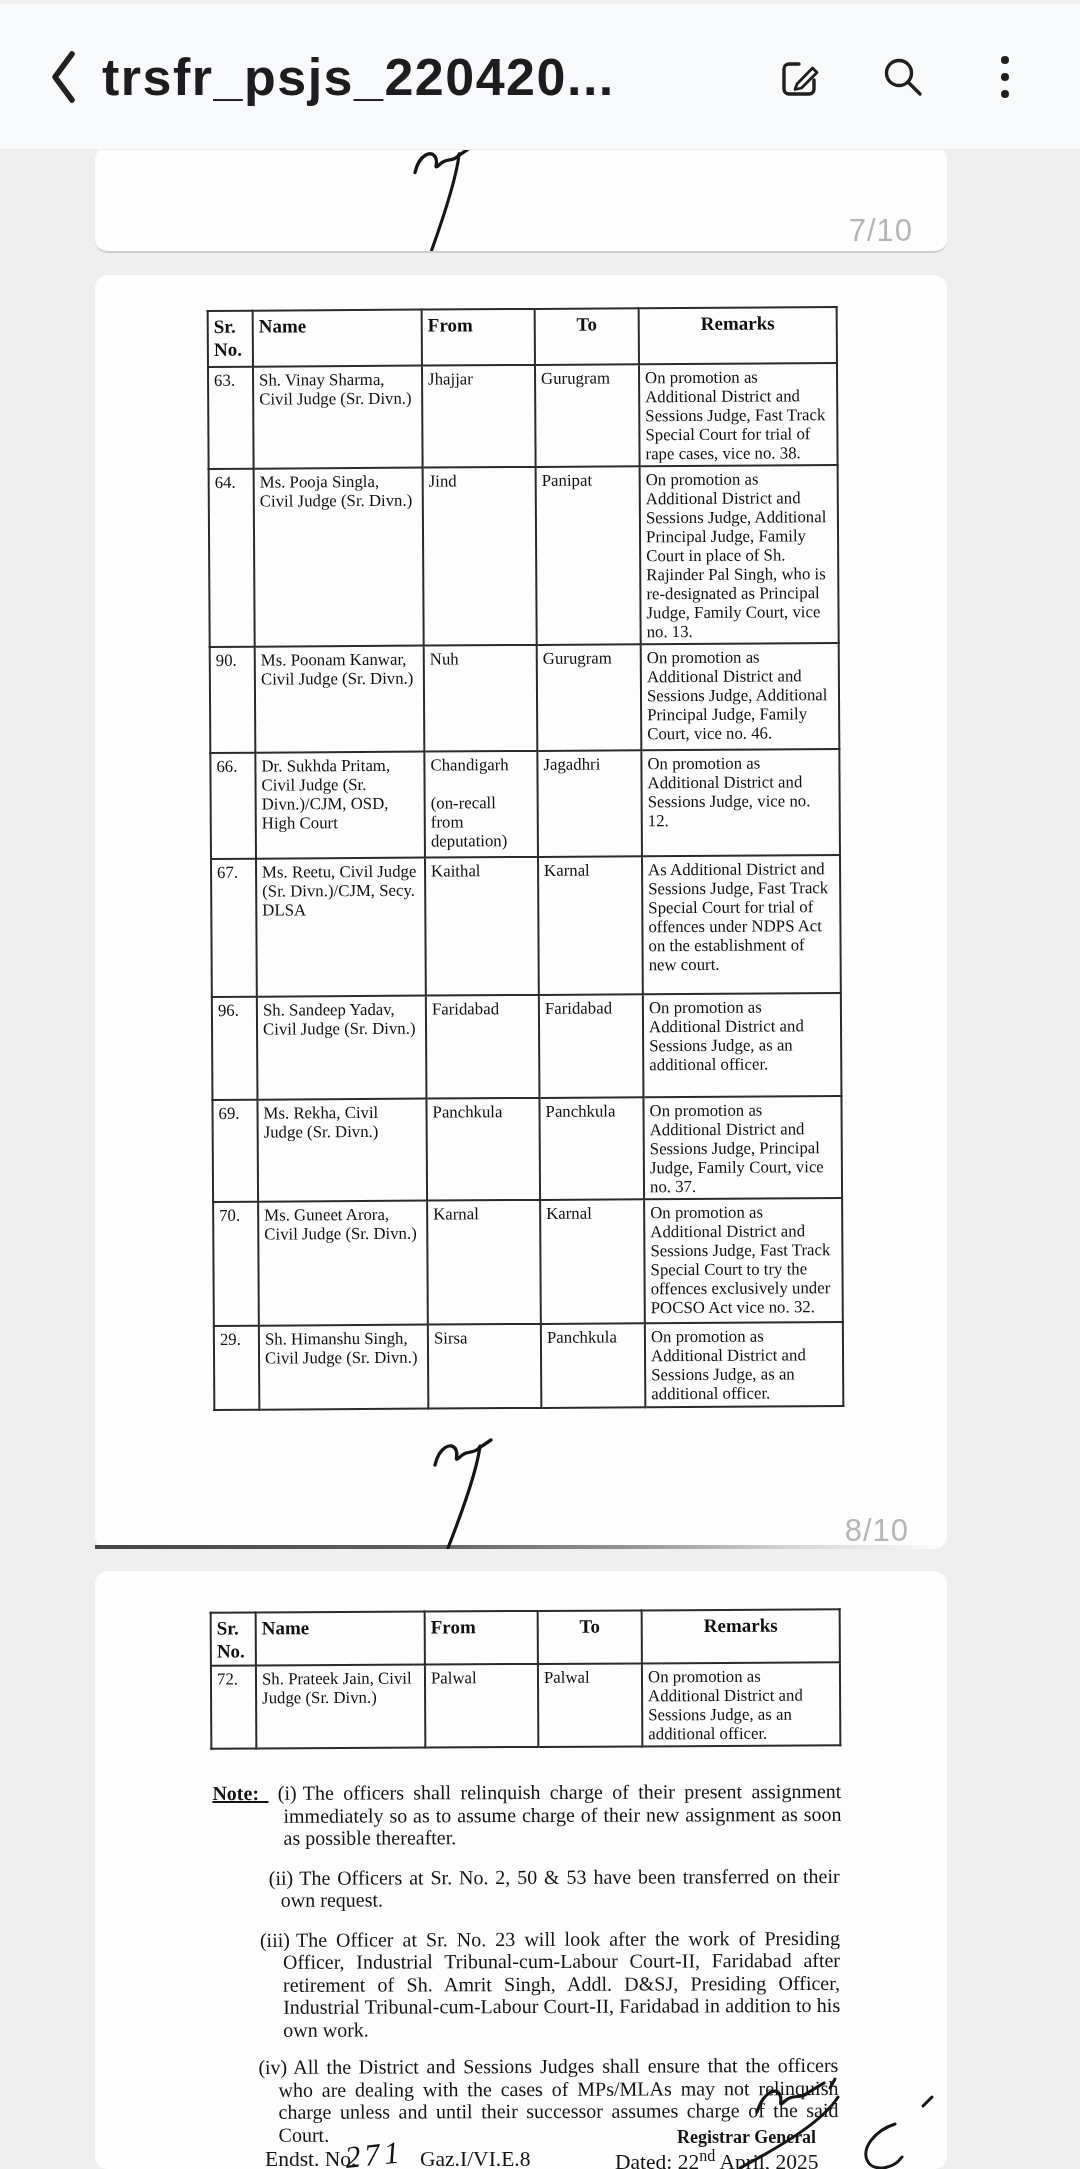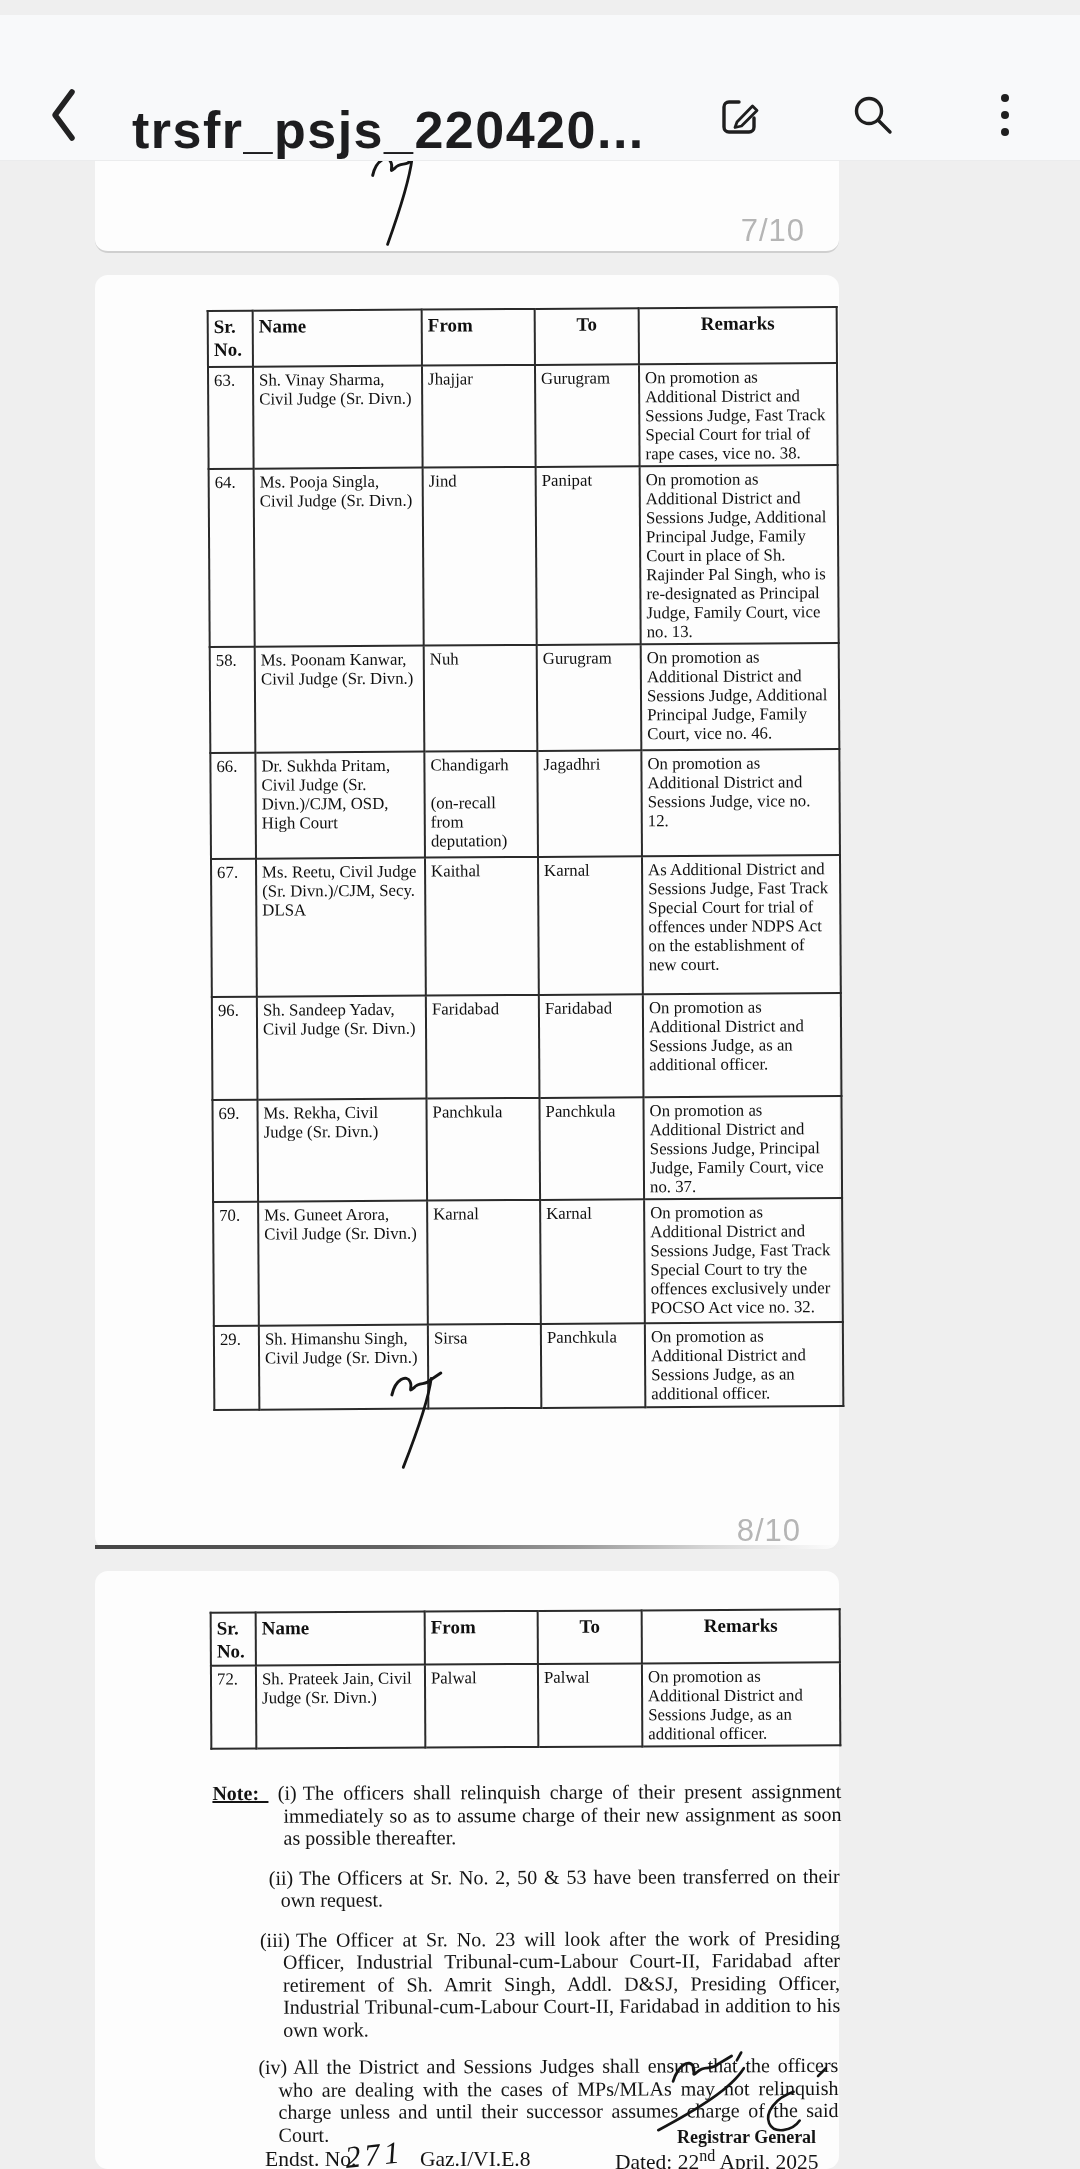--- a/index.html
+++ b/index.html
@@ -1,39 +1,39 @@
 <!DOCTYPE html>
 <html><head>
 <meta charset="utf-8">
 <style>
   * { margin:0; padding:0; box-sizing:border-box; }
   html,body { width:1080px; height:2169px; overflow:hidden; }
   body { background:#efefef; font-family:"Liberation Serif", serif; color:#141414; position:relative; }
 
   
   .appbar {
-    position:absolute; top:15px; left:0; width:1080px; height:146px;
-    background:#f8f9fa; display:flex; align-items:flex-end;
+    position:absolute; top:4px; left:0; width:1080px; height:146px;
+    background:#f8f9fa; display:flex; align-items:center;
     font-family:"Liberation Sans", sans-serif;
-    border-bottom:1px solid rgba(0,0,0,0.05); z-index:50;gap:30px;
+    border-bottom:1px solid rgba(0,0,0,0.05); z-index:50;
   }
   .back-btn { width:70px; height:90px; margin-left:28px; display:flex; align-items:center; justify-content:center; }
   .doc-title {
     font-size:52px; font-weight:700; color:#1d1d1f; letter-spacing:1.5px;
     white-space:nowrap; overflow:hidden; max-width:620px; margin-left:4px;
   }
   .appbar-spacer { flex:1; }
   .icon-btn { width:66px; height:90px; display:flex; align-items:center; justify-content:center; }
   .icon-btn.edit { margin-right:38px; }
   .icon-btn.search { margin-right:36px; }
   .icon-btn.more { margin-right:42px; }
 
   
   .canvas { position:absolute; top:146px; left:0; width:1080px; height:2023px; }
-  .page { position:absolute; left:95px; width:744px; background:#fdfdfd;border-radius:13px; }
+  .page { position:absolute; left:95px; width:852px; background:#fdfdfd;border-radius:13px; }
   .page7 { top:1px; height:106px; border-bottom:2px solid #cfcfcf; }
   .page8 { top:129px; height:1274px; }
   .page8::after {
     content:""; position:absolute; left:0; right:0; bottom:0; height:4px;
     background:linear-gradient(90deg,#454545,#636363 40%,#9a9a9a 65%,#d5d5d5 82%,rgba(0,0,0,0));
   }
   .page9 { top:1425px; height:598px; }
 
   .page-indicator {
     position:absolute; font-family:"Liberation Sans", sans-serif;
@@ -188,21 +188,21 @@
           <tr class="r1">
     <td>64.</td>
     <td>Ms. Pooja Singla, Civil Judge (Sr. Divn.)</td>
     <td>
               <div>Jind</div>
             </td>
     <td>Panipat</td>
     <td>On promotion as Additional District and Sessions Judge, Additional Principal Judge, Family Court in place of Sh. Rajinder Pal Singh, who is re-designated as Principal Judge, Family Court, vice no. 13.</td>
   </tr>
           <tr class="r2">
-    <td>58.</td>
+    <td>90.</td>
     <td>Ms. Poonam Kanwar, Civil Judge (Sr. Divn.)</td>
     <td>
               <div>Nuh</div>
             </td>
     <td>Gurugram</td>
     <td>On promotion as Additional District and Sessions Judge, Additional Principal Judge, Family Court, vice no. 46.</td>
   </tr>
           <tr class="r3">
     <td>66.</td>
     <td>Dr. Sukhda Pritam, Civil Judge (Sr. Divn.)/CJM, OSD, High Court</td>

